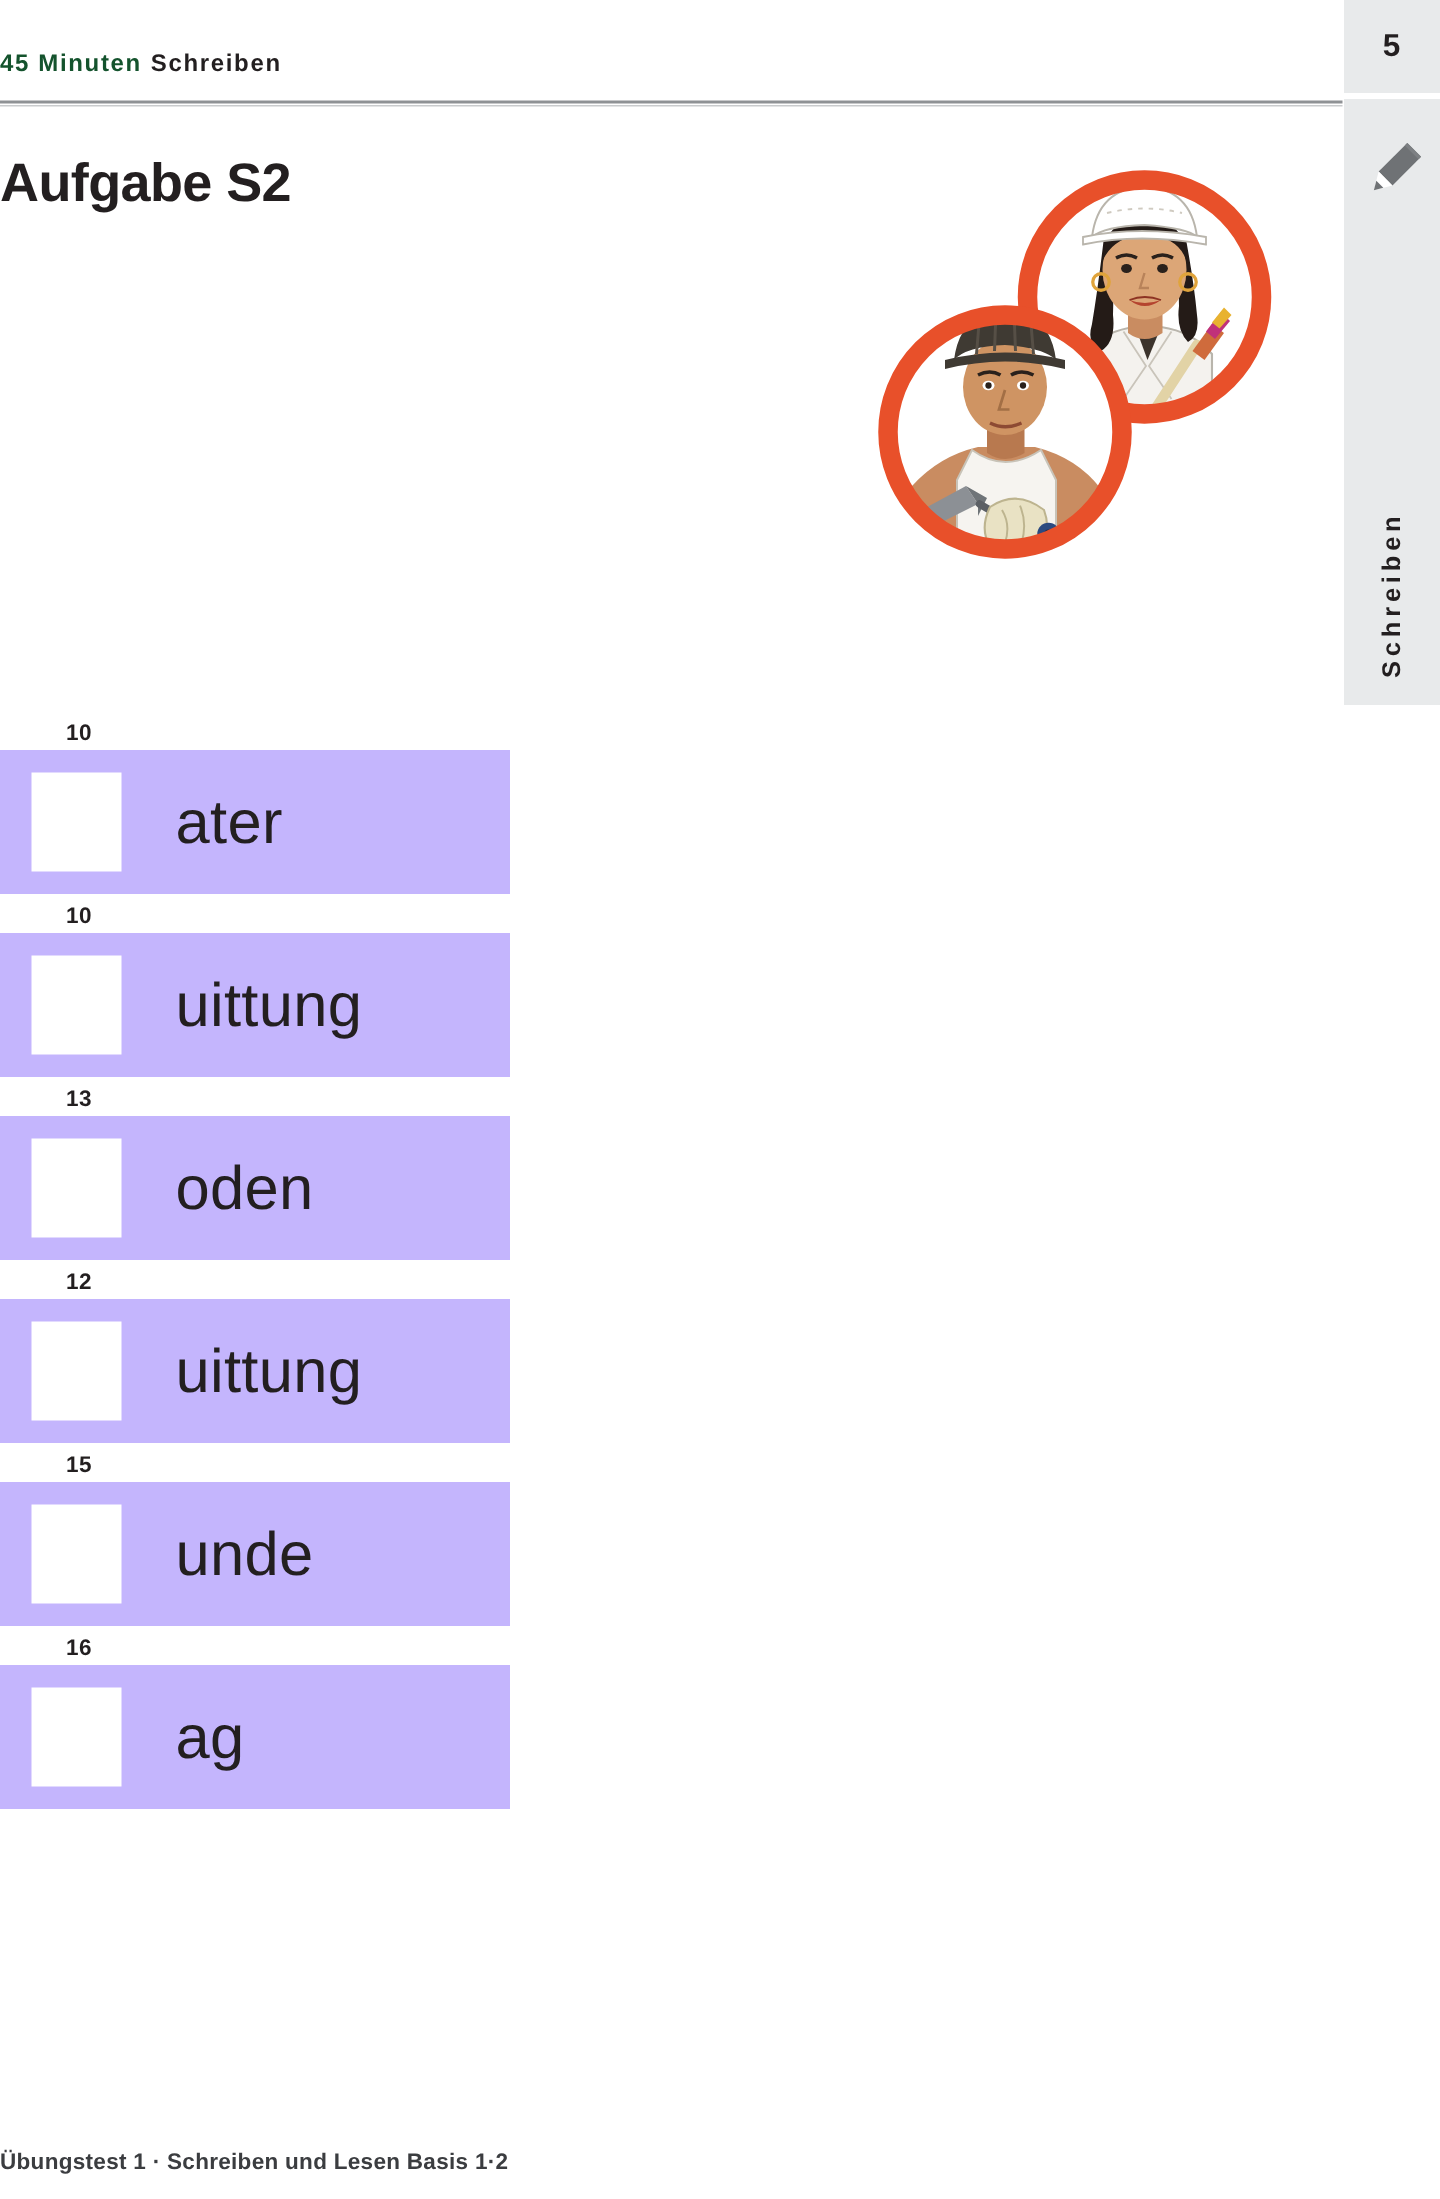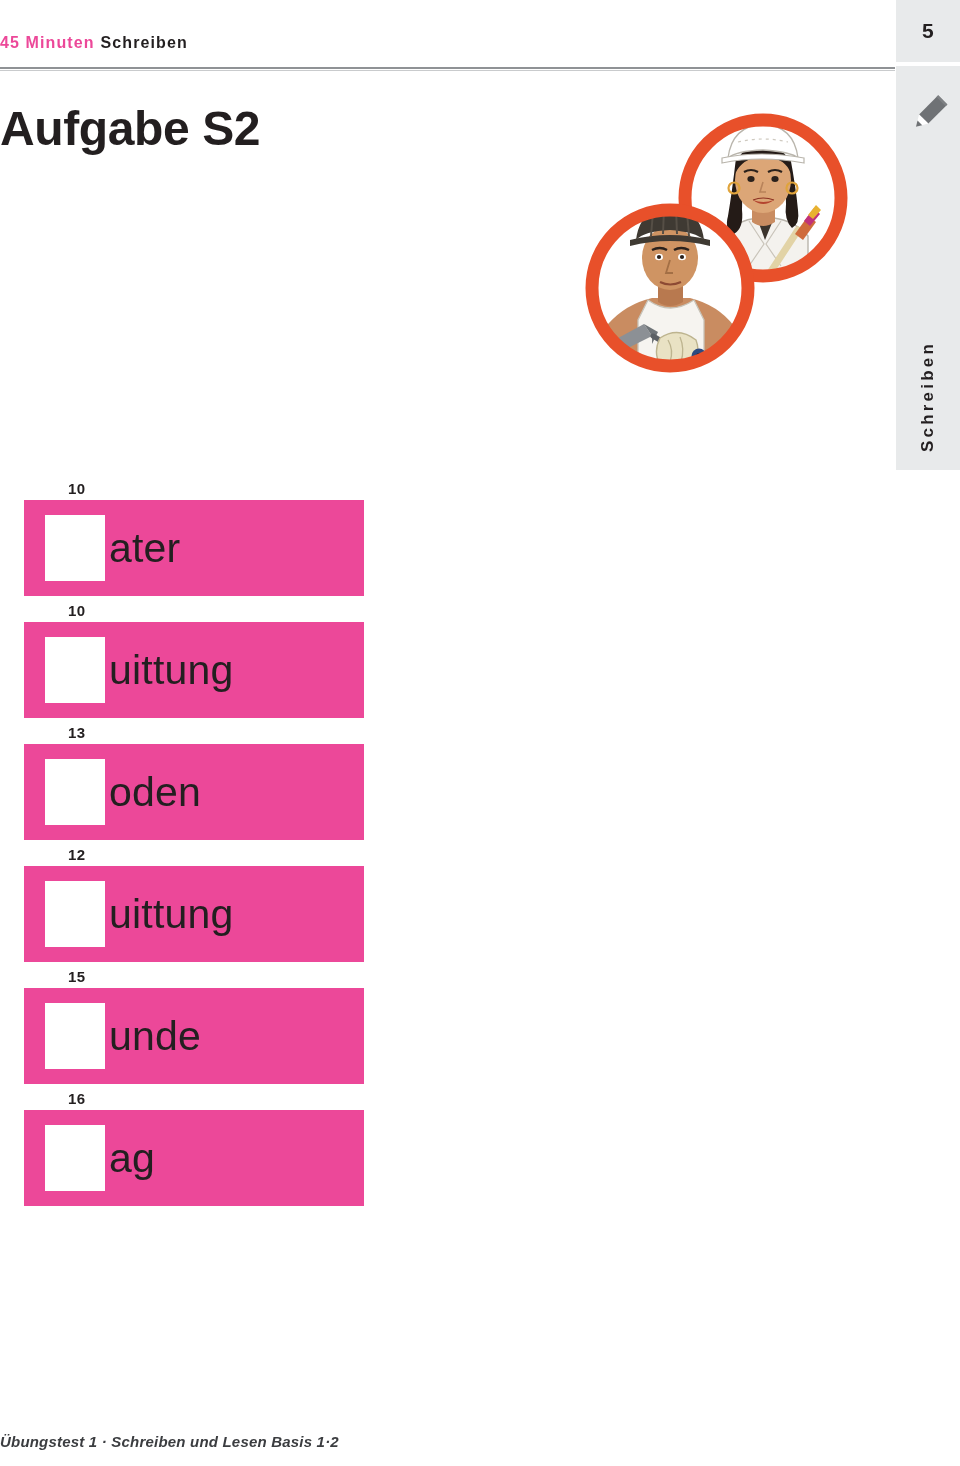--- a/index.html
+++ b/index.html
@@ -81,21 +81,21 @@
   .run-head {
     position: absolute;
     left: 0;
     top: 34px;
     width: 880px;
     font-size: 16px;
     letter-spacing: 1.1px;
     white-space: nowrap;
   }
   .run-head .rh-time {
-    color: #ec4899;
+    color: #14532d;
     font-weight: bold;
     font-stretch: condensed;
   }
   .run-head .rh-skill {
     color: #231f20;
     font-weight: bold;
     font-stretch: condensed;
     margin-left: 6px;
   }
   .head-rule {
@@ -113,21 +113,21 @@
     width: 895px;
     height: 1px;
     background: #c9cbcd;
   }
 
   
   .task-title {
     position: absolute;
     left: 0;
     top: 101px;
-    font-size: 48px;
+    font-size: 36px;
     font-weight: bold;
     letter-spacing: -0.4px;
     color: #231f20;
   }
 
   
   .illo {
     position: absolute;
     left: 552px;
     top: 88px;
@@ -138,37 +138,37 @@
   
   .items {
     position: absolute;
     left: 0;
     top: 478px;
     width: 400px;
   }
   .item {
     position: relative;
     margin-bottom: 4px;
-    margin-left: 24px;
   }
   .item-num {
     font-size: 15px;
     font-weight: bold;
     color: #231f20;
     margin-left: 44px;
     line-height: 22px;
     letter-spacing: .4px;
   }
   .item-bar {
     position: relative;
     width: 340px;
     height: 96px;
-    background: #ec4899;
+    background: #c4b5fd;
     display: flex;
     align-items: center;
+    gap: 32px;
   }
   .item-blank {
     width: 60px;
     height: 66px;
     background: #ffffff;
     margin-left: 21px;
     flex: none;
   }
   .item-frag {
     font-size: 41px;
@@ -182,21 +182,20 @@
   .footer {
     position: absolute;
     left: 0;
     top: 1433px;
     font-size: 15px;
     font-weight: bold;
     font-stretch: condensed;
     letter-spacing: .2px;
     color: #3b3d40;
     white-space: nowrap;
-    font-style: italic;
   }
 </style>
 </head>
 <body>
 
 <div class="run-head">
   <span class="rh-time">45 Minuten</span><span class="rh-skill">Schreiben</span>
 </div>
 <div class="head-rule"></div>
 <div class="head-rule-thin"></div>

